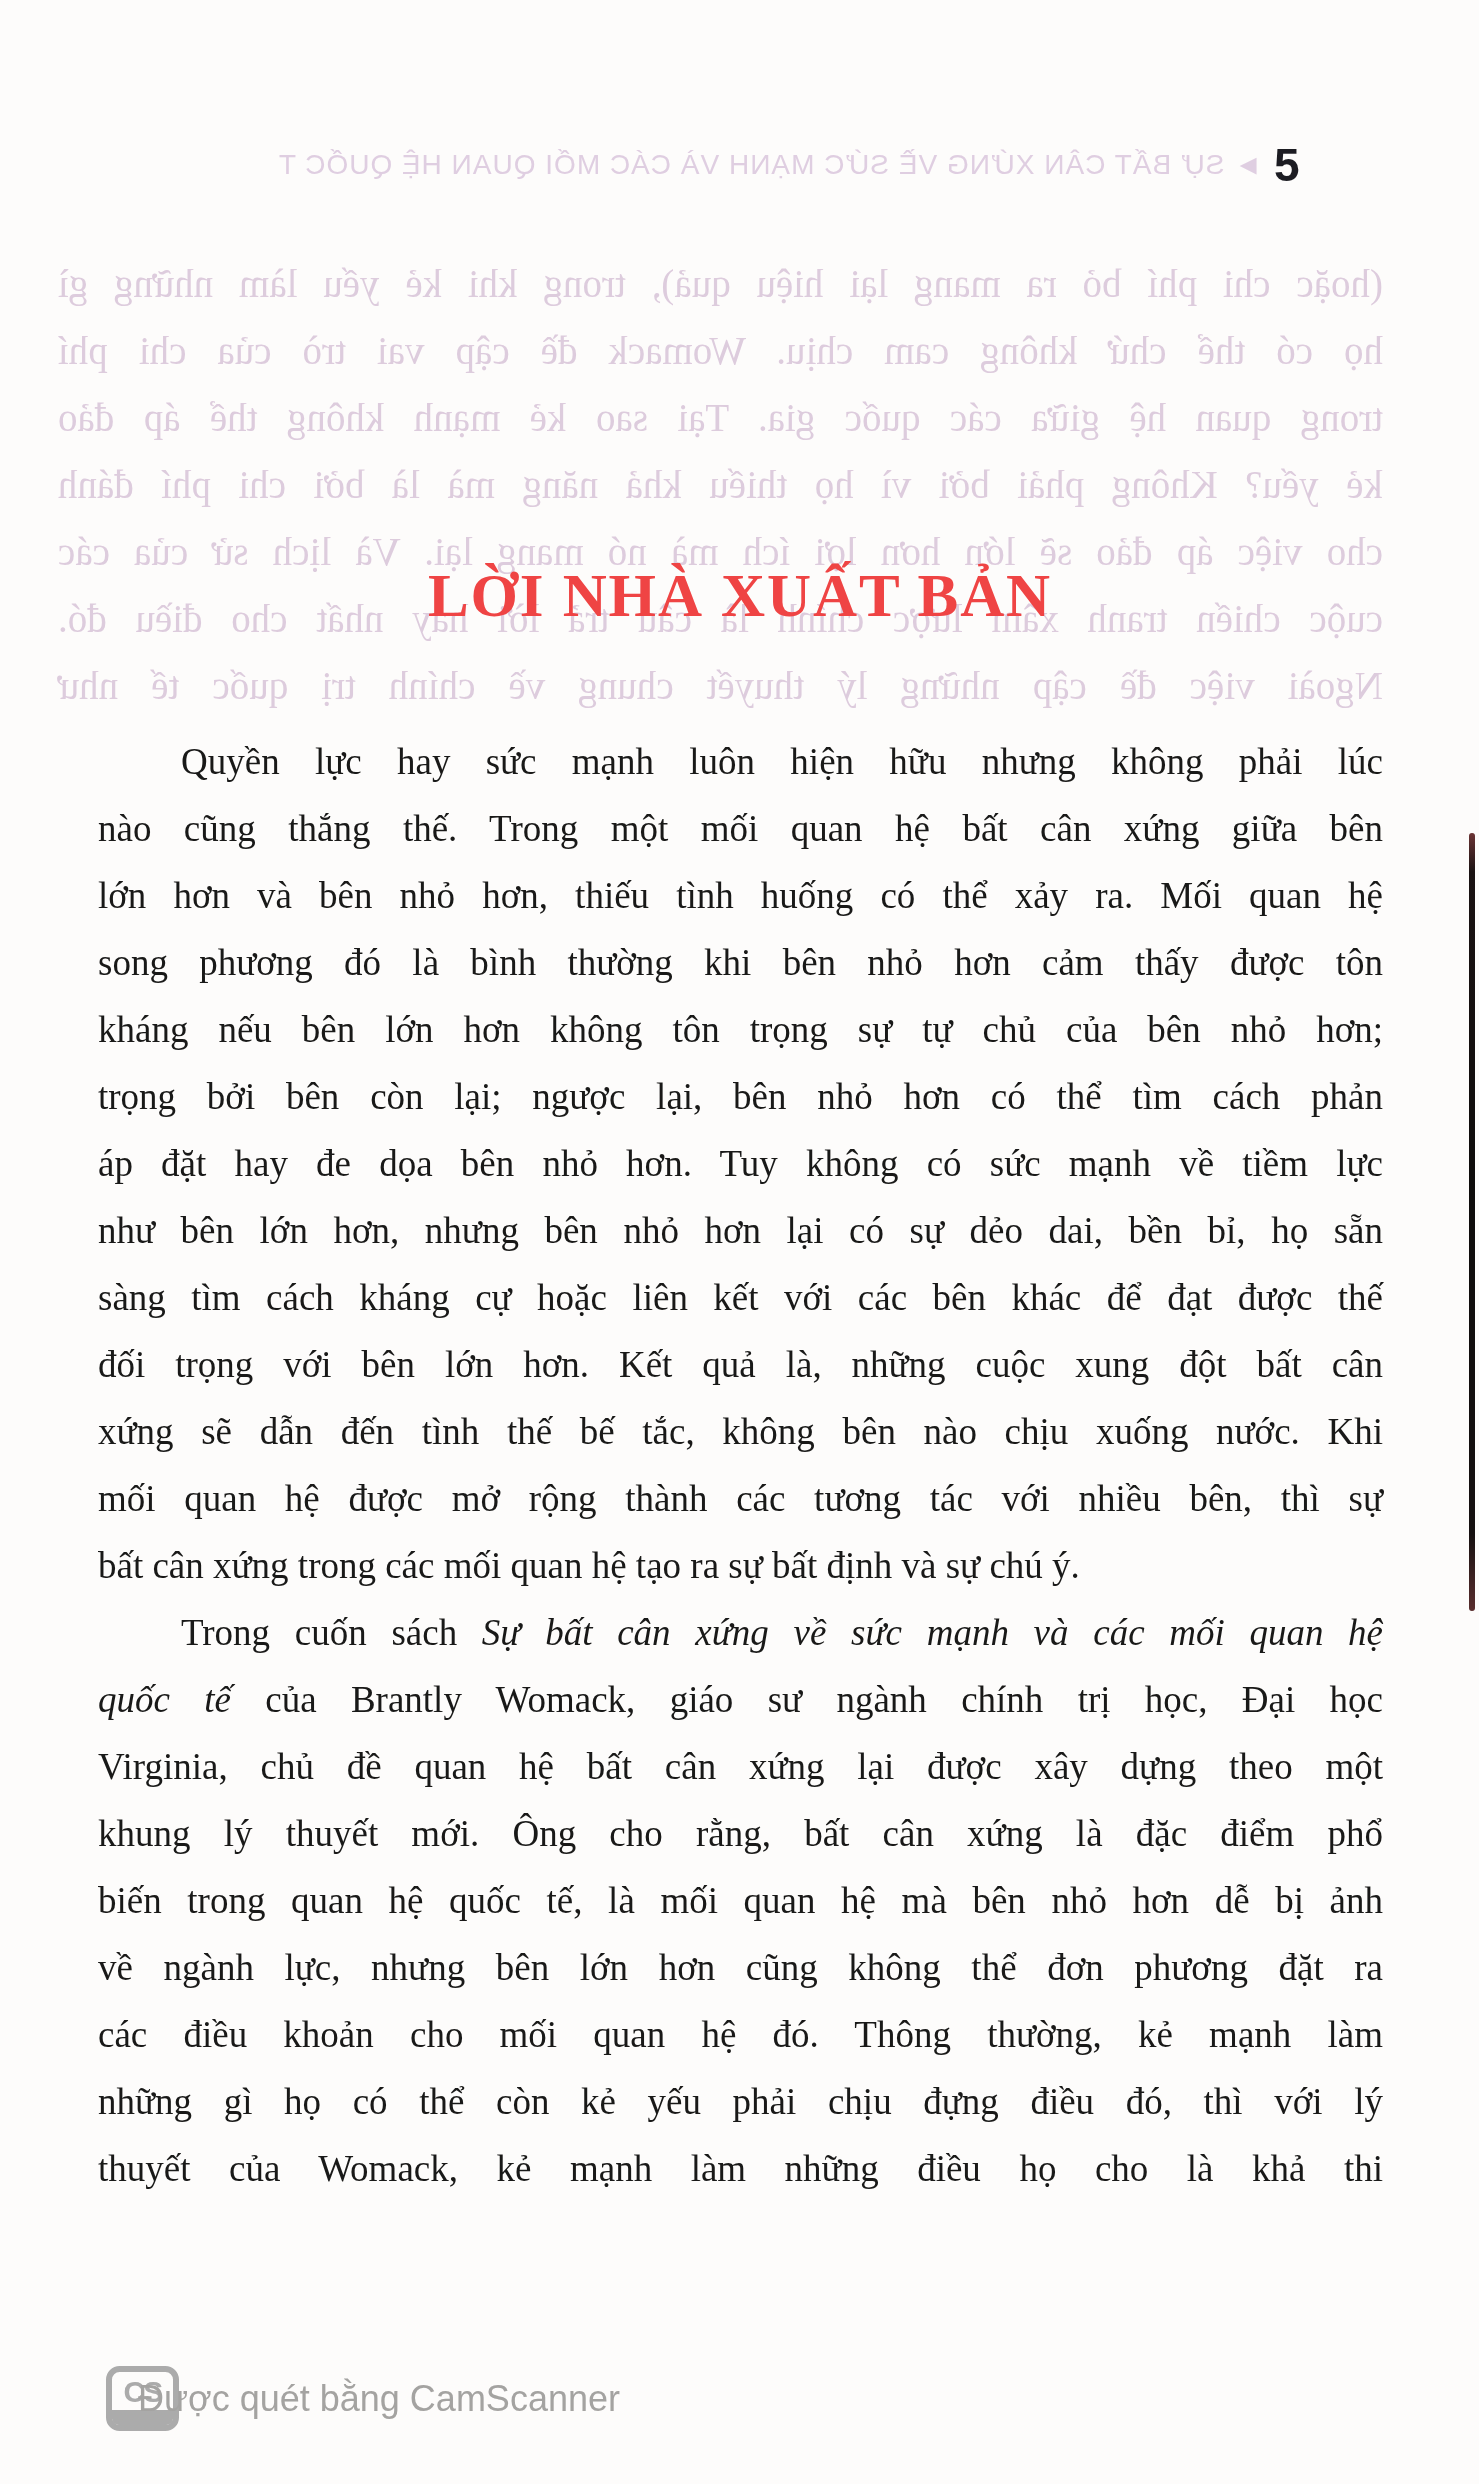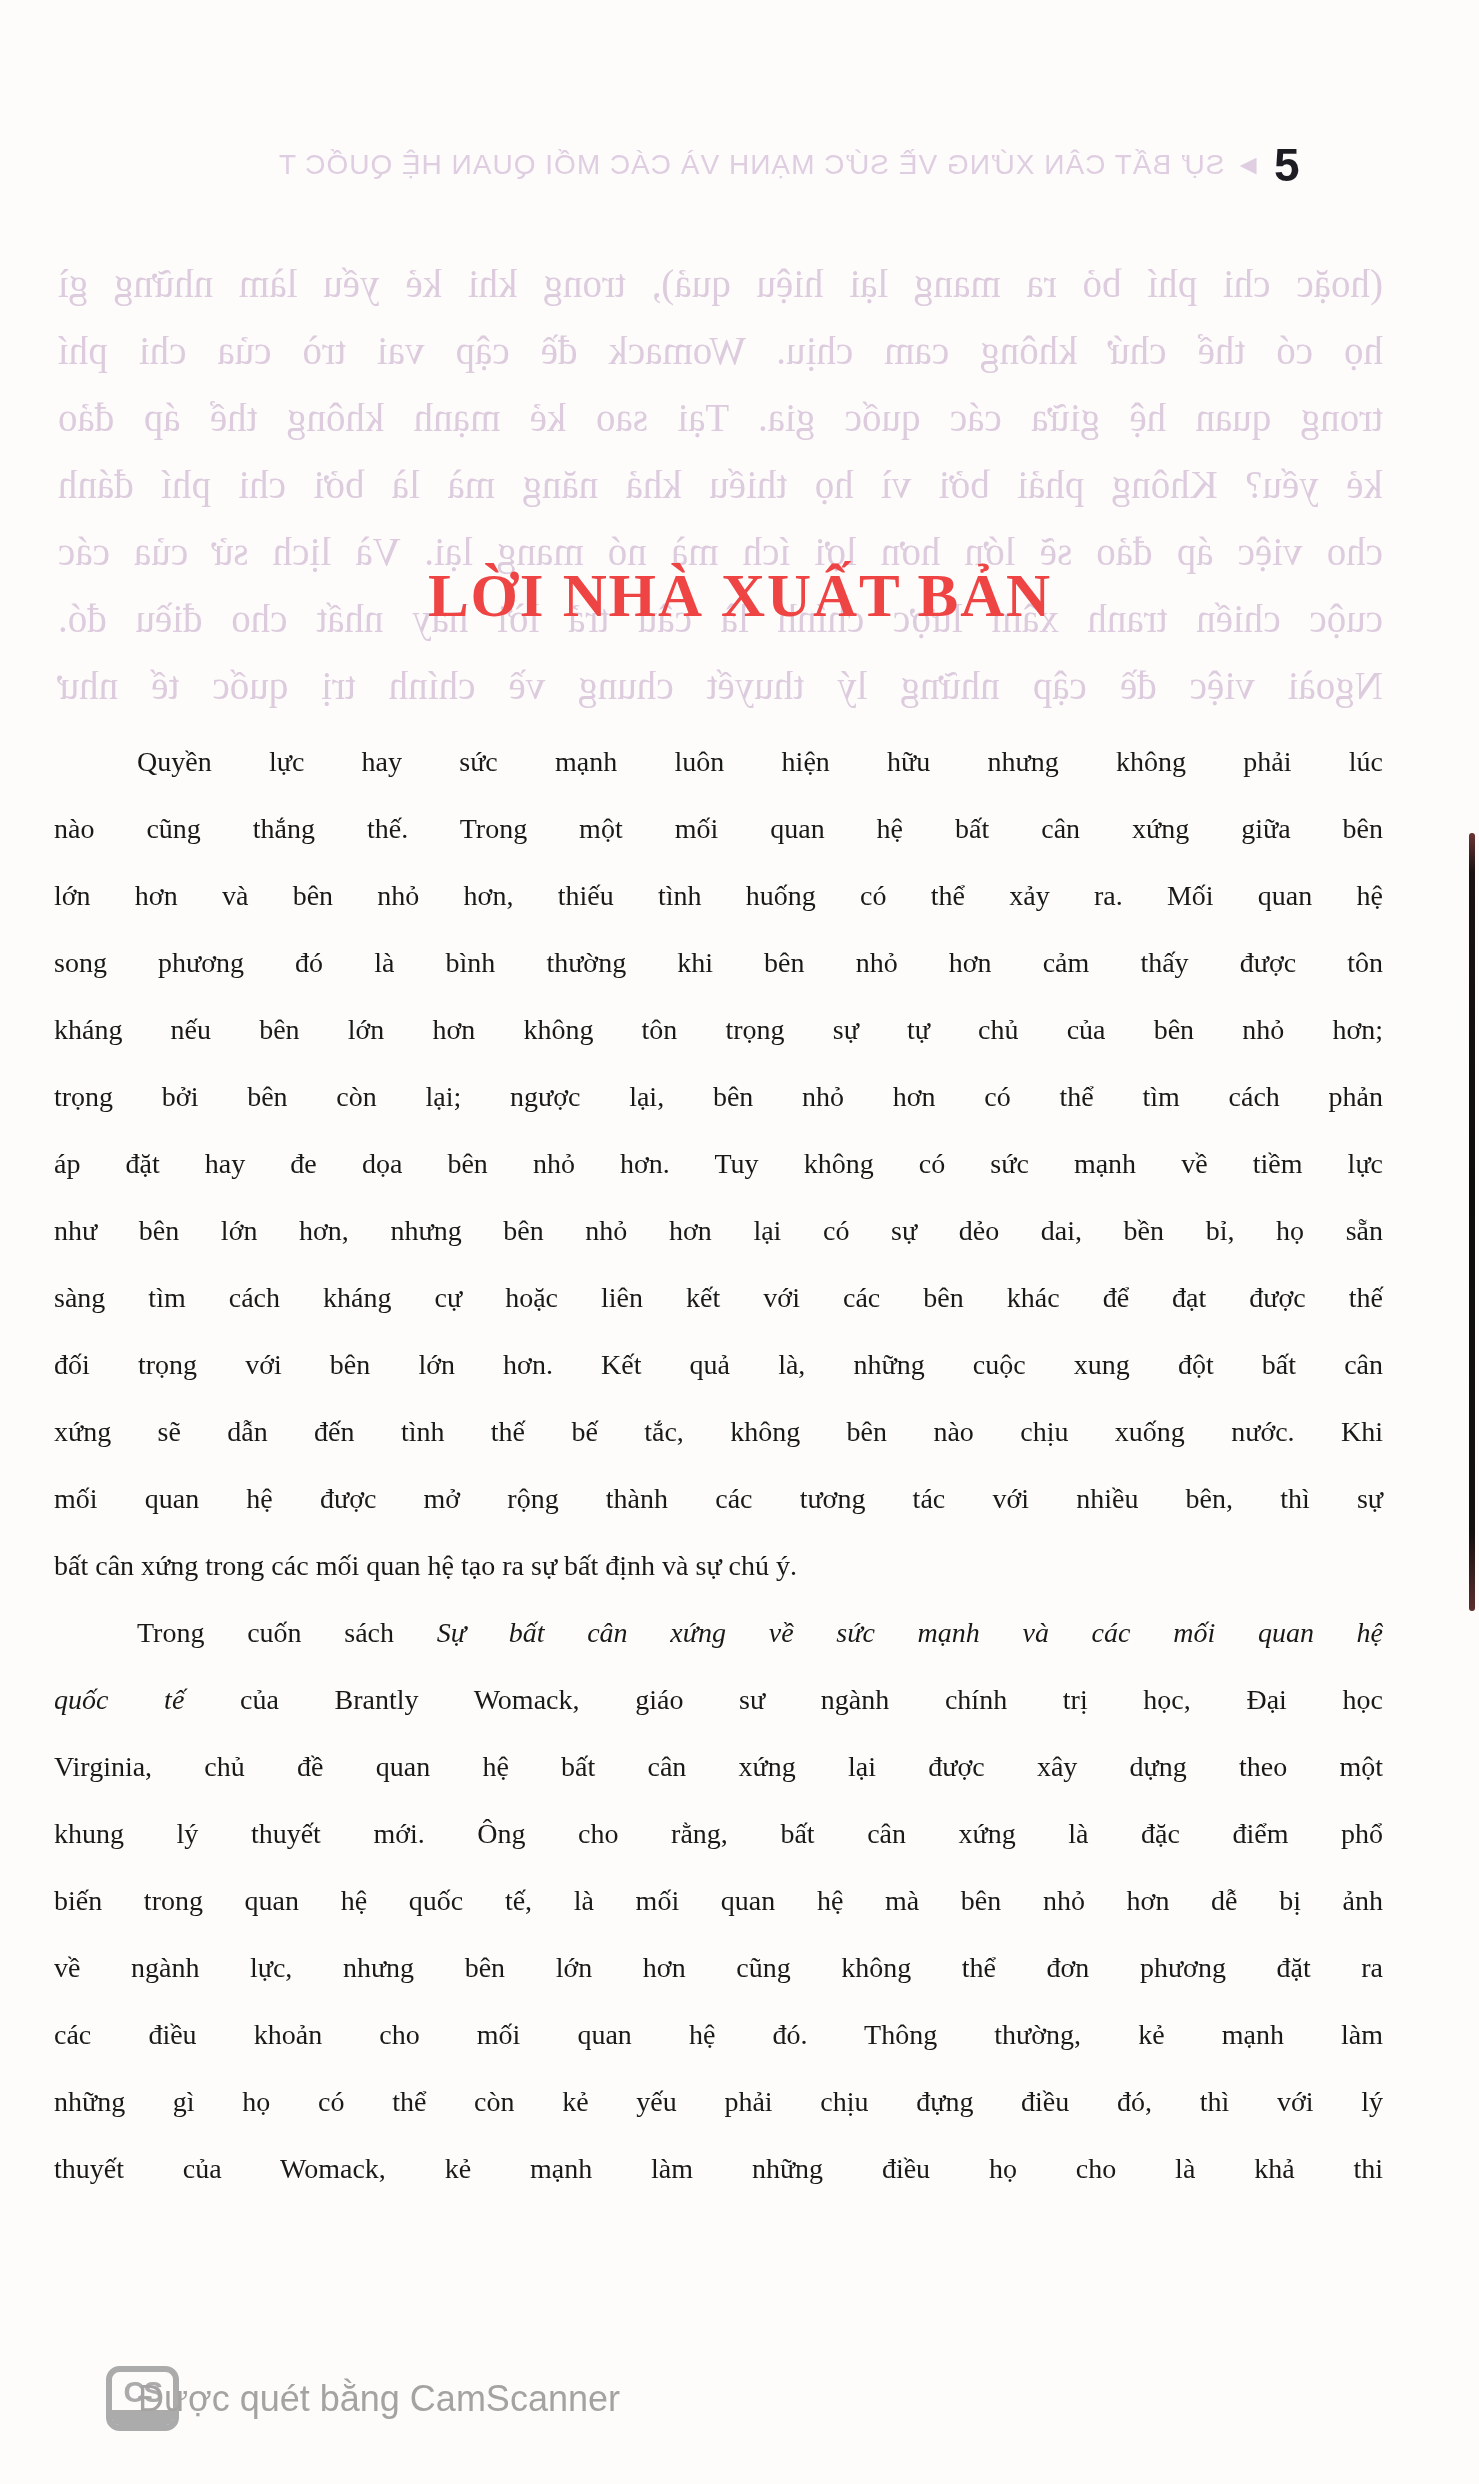--- a/index.html
+++ b/index.html
@@ -55,23 +55,23 @@
     text-align:center;
     font-size:61px;font-weight:700;letter-spacing:1.9px;
     color:#ef4444;
   }
   
   .body-text{
     position:absolute;left:54px;top:728px;width:1329px;
     color:#191918;
   }
   .body-line{
-    font-size:28px;line-height:67px;height:67px;
+    font-size:37px;line-height:67px;height:67px;
     text-align:justify;text-align-last:justify;
-    overflow:visible;white-space:nowrap;
+    overflow:visible;white-space:nowrap;margin-left:44px;
   }
   .body-line.para-end{text-align-last:left;}
   .body-line.indent{padding-left:83px;}
   .body-line em{font-style:italic;}
   
   .footer{position:absolute;left:60px;top:2366px;height:68px;}
   .cs-logo{
     position:absolute;left:0;top:0;width:73px;height:65px;
     border:6.8px solid #ababab;border-radius:13.6px;
     box-sizing:border-box;

